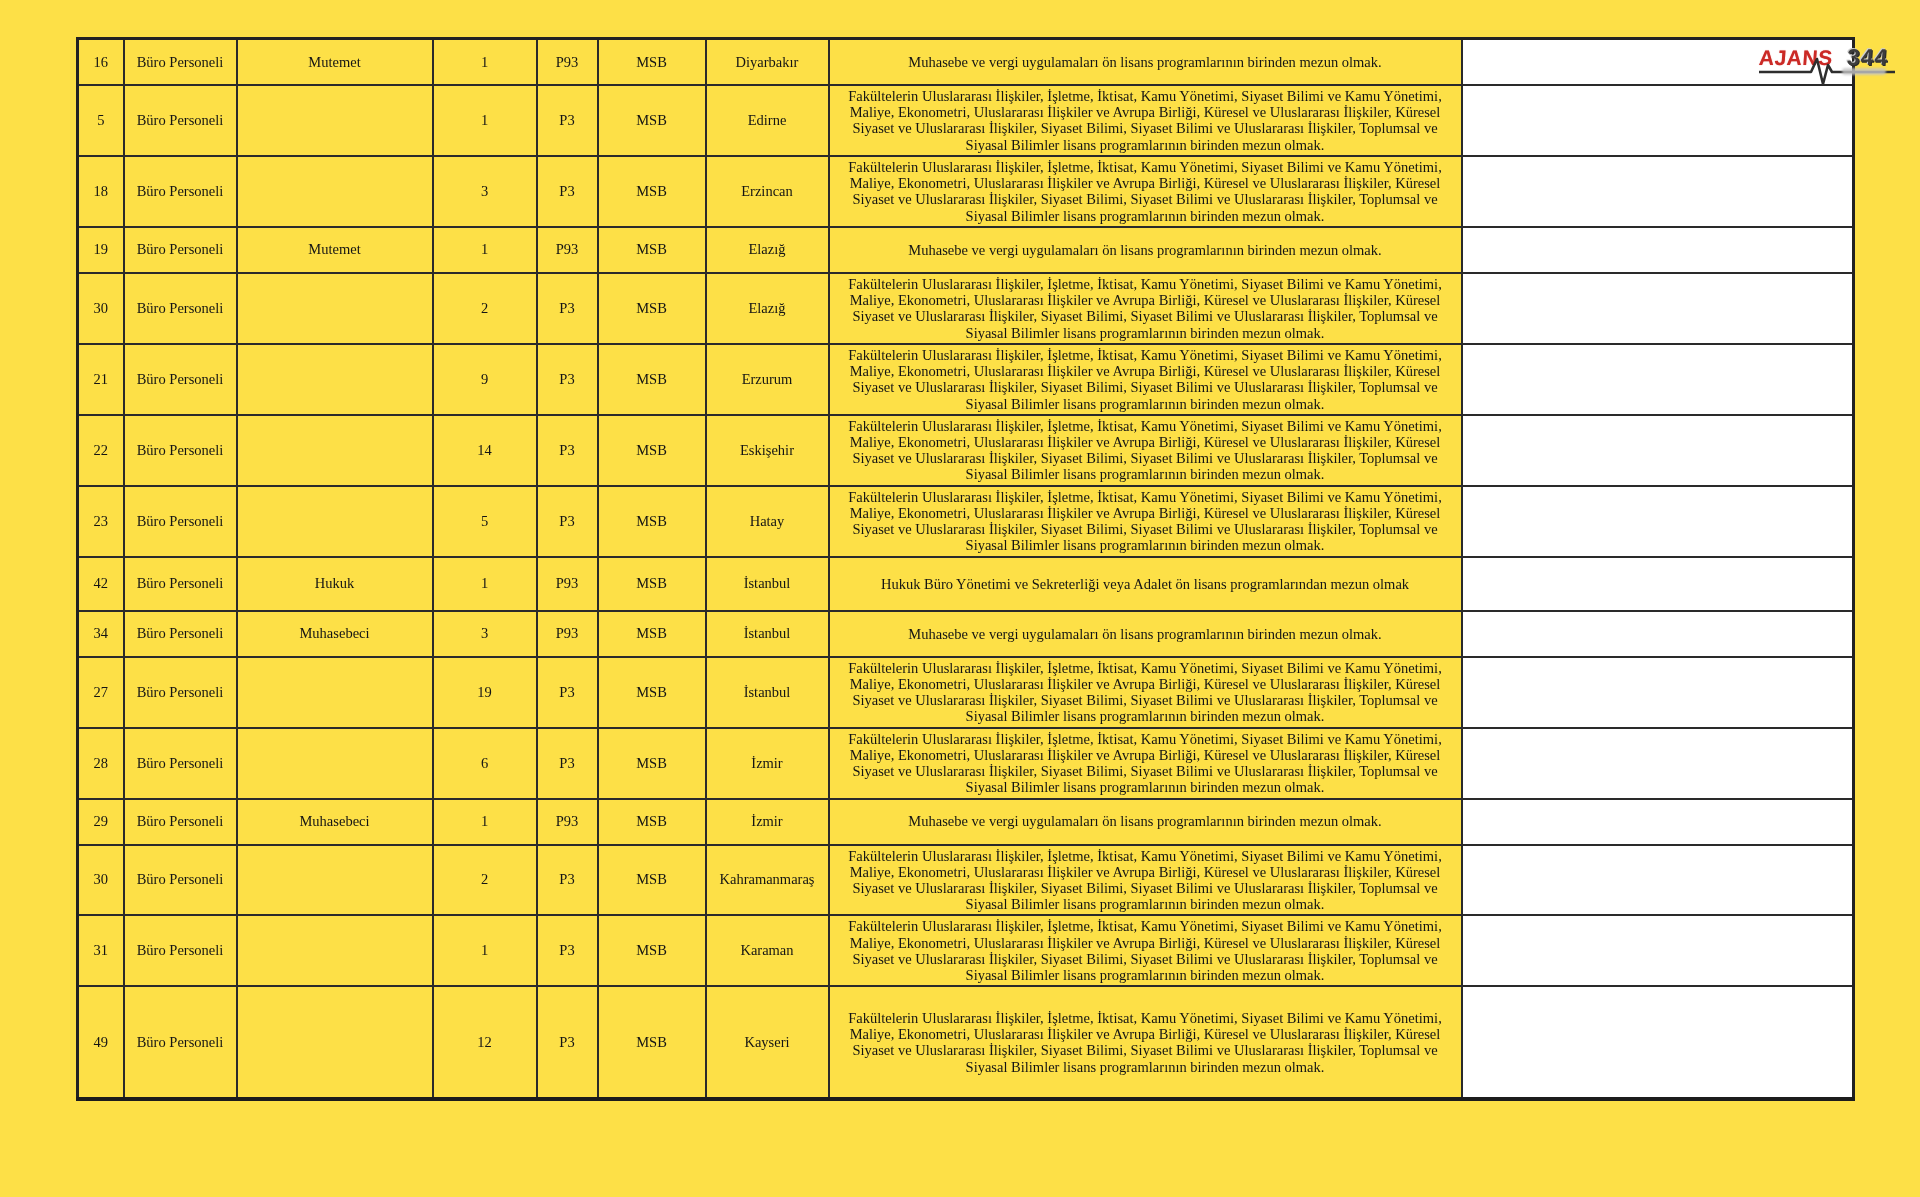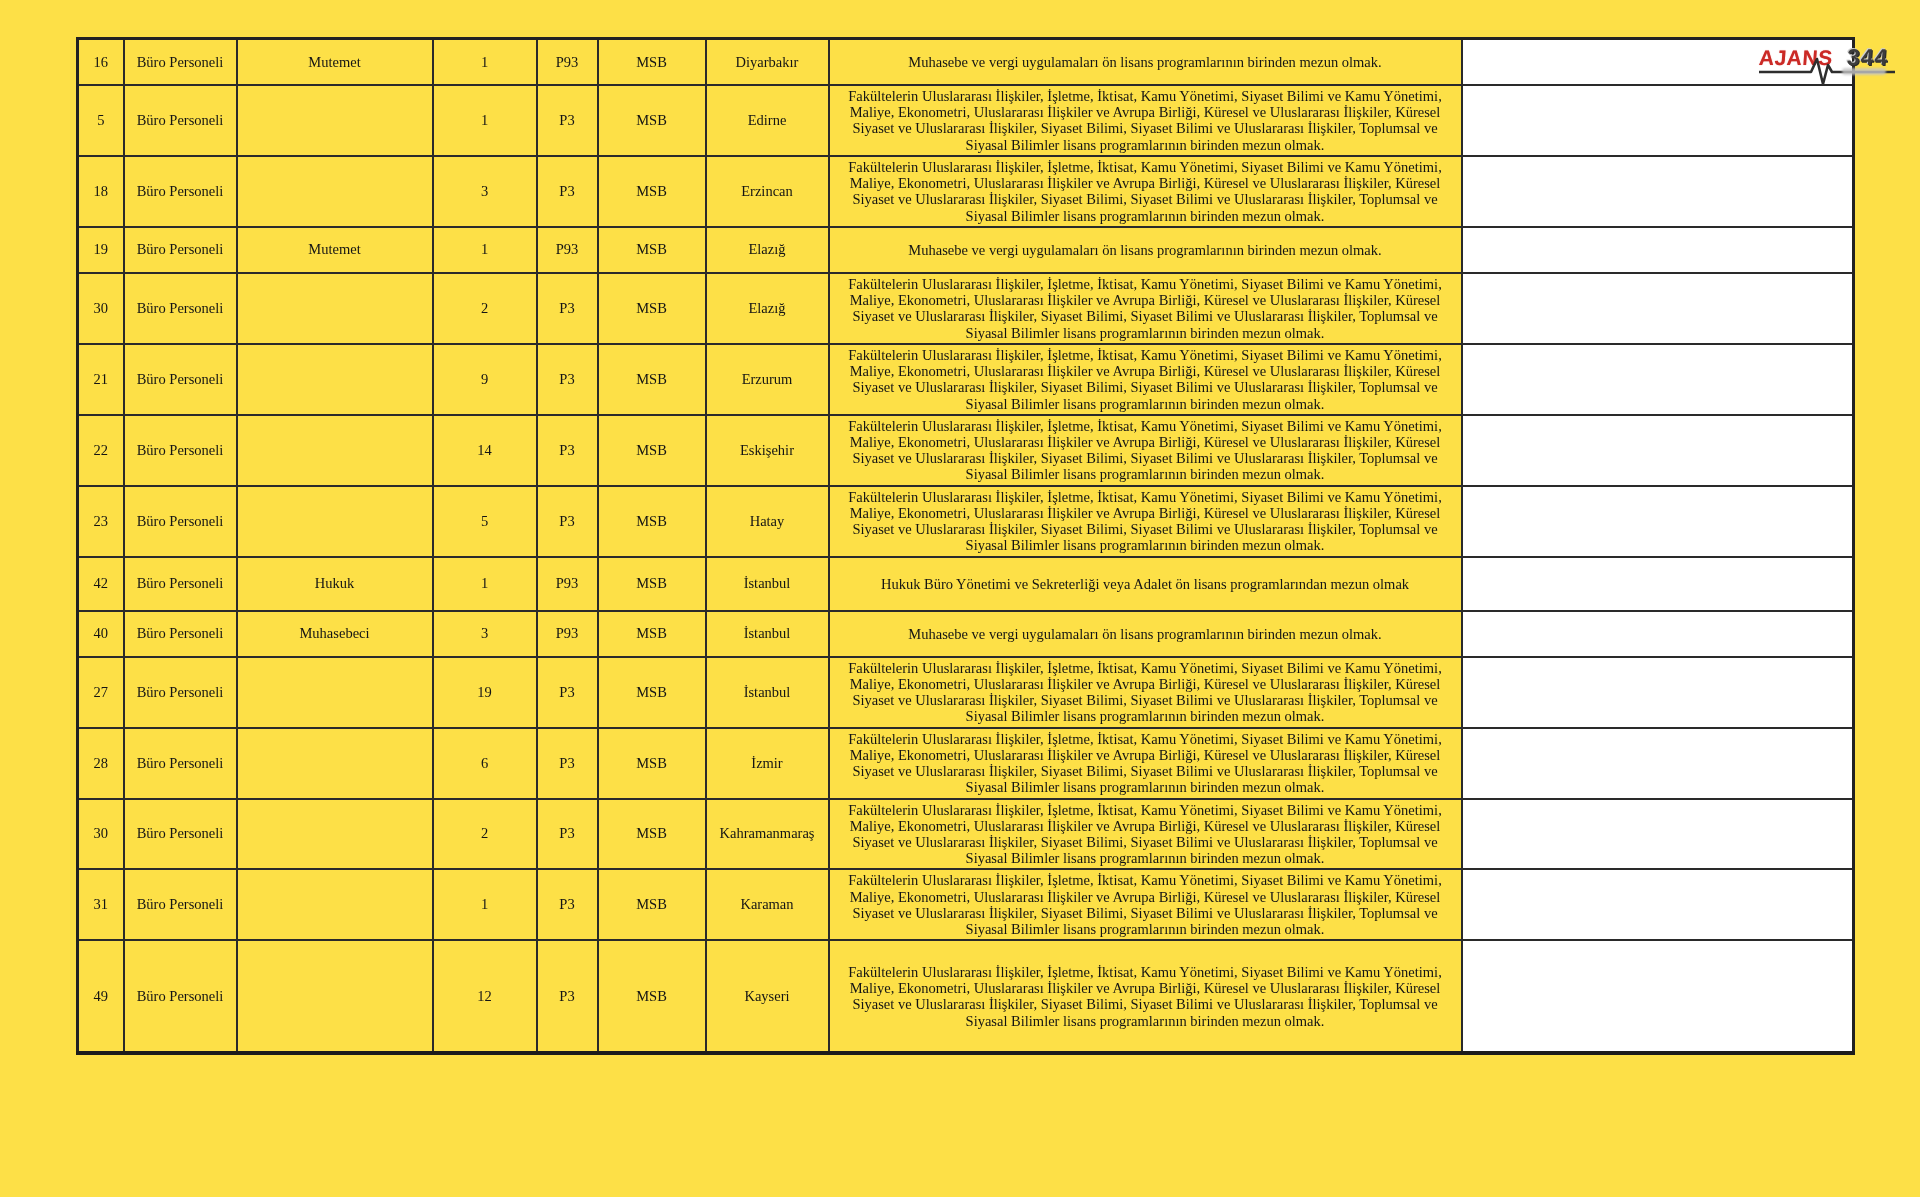--- a/index.html
+++ b/index.html
@@ -163,21 +163,21 @@
           <td class="c-title">Büro Personeli</td>
           <td class="c-spec">Hukuk</td>
           <td class="c-count">1</td>
           <td class="c-code">P93</td>
           <td class="c-org">MSB</td>
           <td class="c-city">İstanbul</td>
           <td class="c-desc"><span>Hukuk Büro Yönetimi ve Sekreterliği veya Adalet ön lisans programlarından mezun olmak</span></td>
           <td class="c-empty"></td>
         </tr>
         <tr class="h-short">
-          <td class="c-no">40</td>
+          <td class="c-no">34</td>
           <td class="c-title">Büro Personeli</td>
           <td class="c-spec">Muhasebeci</td>
           <td class="c-count">3</td>
           <td class="c-code">P93</td>
           <td class="c-org">MSB</td>
           <td class="c-city">İstanbul</td>
           <td class="c-desc"><span>Muhasebe ve vergi uygulamaları ön lisans programlarının birinden mezun olmak.</span></td>
           <td class="c-empty"></td>
         </tr>
         <tr class="h-long">
@@ -193,20 +193,31 @@
         </tr>
         <tr class="h-long">
           <td class="c-no">28</td>
           <td class="c-title">Büro Personeli</td>
           <td class="c-spec"></td>
           <td class="c-count">6</td>
           <td class="c-code">P3</td>
           <td class="c-org">MSB</td>
           <td class="c-city">İzmir</td>
           <td class="c-desc"><span>Fakültelerin Uluslararası İlişkiler, İşletme, İktisat, Kamu Yönetimi, Siyaset Bilimi ve Kamu Yönetimi, Maliye, Ekonometri, Uluslararası İlişkiler ve Avrupa Birliği, Küresel ve Uluslararası İlişkiler, Küresel Siyaset ve Uluslararası İlişkiler, Siyaset Bilimi, Siyaset Bilimi ve Uluslararası </span><span class="u">İlişkiler, Toplumsal ve Siyasal Bilimler lisans programlarının birinden mezun olmak.</span></td>
+          <td class="c-empty"></td>
+        </tr>
+        <tr class="h-short">
+          <td class="c-no">29</td>
+          <td class="c-title">Büro Personeli</td>
+          <td class="c-spec">Muhasebeci</td>
+          <td class="c-count">1</td>
+          <td class="c-code">P93</td>
+          <td class="c-org">MSB</td>
+          <td class="c-city">İzmir</td>
+          <td class="c-desc"><span>Muhasebe ve vergi uygulamaları ön lisans programlarının birinden mezun olmak.</span></td>
           <td class="c-empty"></td>
         </tr>
         <tr class="h-long">
           <td class="c-no">30</td>
           <td class="c-title">Büro Personeli</td>
           <td class="c-spec"></td>
           <td class="c-count">2</td>
           <td class="c-code">P3</td>
           <td class="c-org">MSB</td>
           <td class="c-city">Kahramanmaraş</td>

